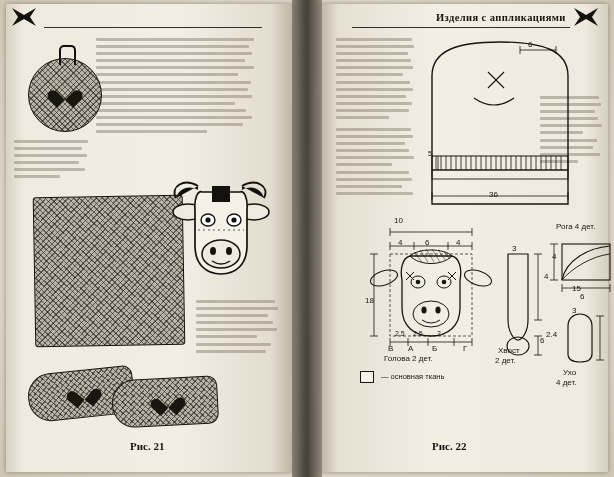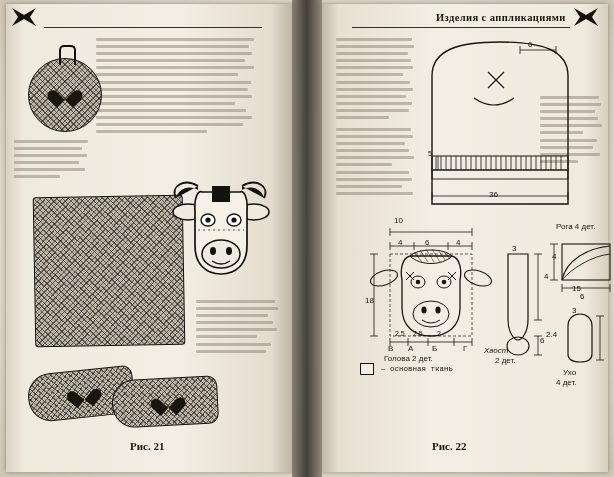--- a/index.html
+++ b/index.html
@@ -82,21 +82,21 @@
   }
 
   
   .cow{position:absolute;left:168px;top:168px;width:108px;height:118px;}
   .dlabel{position:absolute;font-size:8px;color:#17150f;font-family:"Liberation Sans",sans-serif;}
   .dlabel.sm{font-size:7px;}
   .ribbon{
     background-image:repeating-linear-gradient(90deg,#17150f 0 1px,transparent 1px 3px);
     background-color:#e7e1d3;
   }
-  .legend{position:absolute;left:360px;top:362px;font-size:7.5px;font-family:Liberation Mono, monospace;color:#17150f;}
+  .legend{position:absolute;left:360px;top:370px;font-size:7.5px;font-family:Liberation Sans, sans-serif;color:#17150f;}
   .legend .row{display:flex;align-items:center;height:13px;}
   .legend .sw{width:12px;height:10px;border:1px solid #17150f;margin-right:7px;background:#f4f0e6;}
   .legend .sw.ribbon{background-color:#f4f0e6;}
   .legend .sw.lace{background-color:#f4f0e6;}
   .legend .xm{width:12px;height:10px;margin-right:7px;position:relative;}
   .legend .xm:before,.legend .xm:after{
     content:"";position:absolute;left:0;top:5px;width:12px;height:1px;background:#17150f;
   }
   .legend .xm:before{transform:rotate(40deg);}
   .legend .xm:after{transform:rotate(-40deg);}
@@ -409,21 +409,21 @@
       <line x1="44" y1="4" x2="44" y2="70" stroke="#17150f" stroke-width=".8"></line>
       <line x1="40" y1="4" x2="48" y2="4" stroke="#17150f" stroke-width=".8"></line>
       <line x1="40" y1="70" x2="48" y2="70" stroke="#17150f" stroke-width=".8"></line>
       <line x1="44" y1="86" x2="44" y2="105" stroke="#17150f" stroke-width=".8"></line>
       <line x1="40" y1="86" x2="48" y2="86" stroke="#17150f" stroke-width=".8"></line>
       <line x1="40" y1="105" x2="48" y2="105" stroke="#17150f" stroke-width=".8"></line>
     </svg>
     <div class="dlabel" style="left:512px;top:244px;">3</div>
     <div class="dlabel" style="left:572px;top:284px;">15</div>
     <div class="dlabel" style="left:540px;top:336px;">6</div>
-    <div class="dlabel" style="left:484px;top:346px;font-style:italic;">Хвост</div>
+    <div class="dlabel" style="left:498px;top:346px;">Хвост</div>
     <div class="dlabel" style="left:495px;top:356px;">2 дет.</div>
   </div>
 
   <div>
     <svg viewBox="0 0 50 60" width="50" height="60" style="position:absolute;left:556px;top:312px;">
       <path d="M12 42 L12 14 C12 6 18 2 24 2 C30 2 36 6 36 14 L36 42 C36 48 30 50 24 50 C18 50 12 48 12 42 Z" fill="none" stroke="#17150f" stroke-width="1.2"></path>
       <line x1="12" y1="-2" x2="36" y2="-2" stroke="#17150f" stroke-width=".8"></line>
       <line x1="44" y1="4" x2="44" y2="48" stroke="#17150f" stroke-width=".8"></line>
       <line x1="40" y1="4" x2="48" y2="4" stroke="#17150f" stroke-width=".8"></line>
       <line x1="40" y1="48" x2="48" y2="48" stroke="#17150f" stroke-width=".8"></line>

